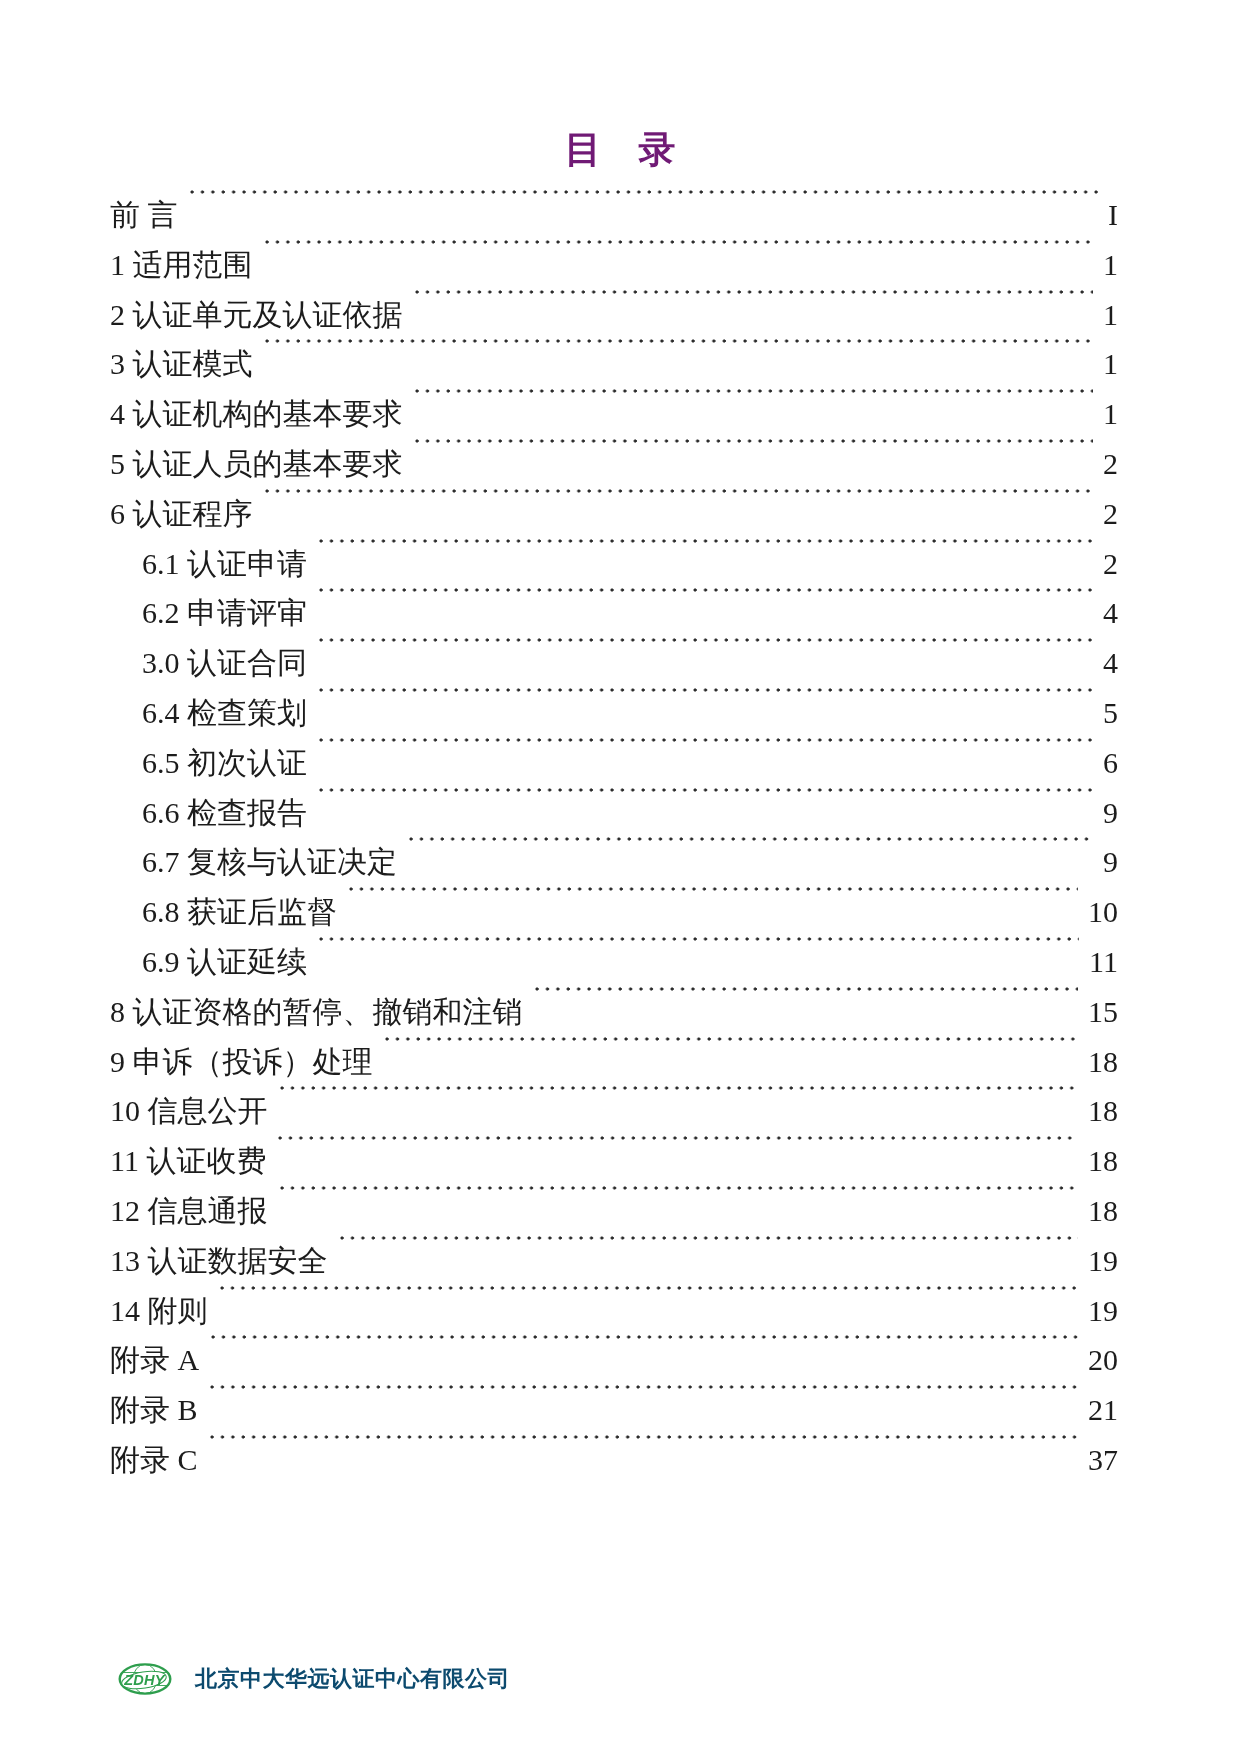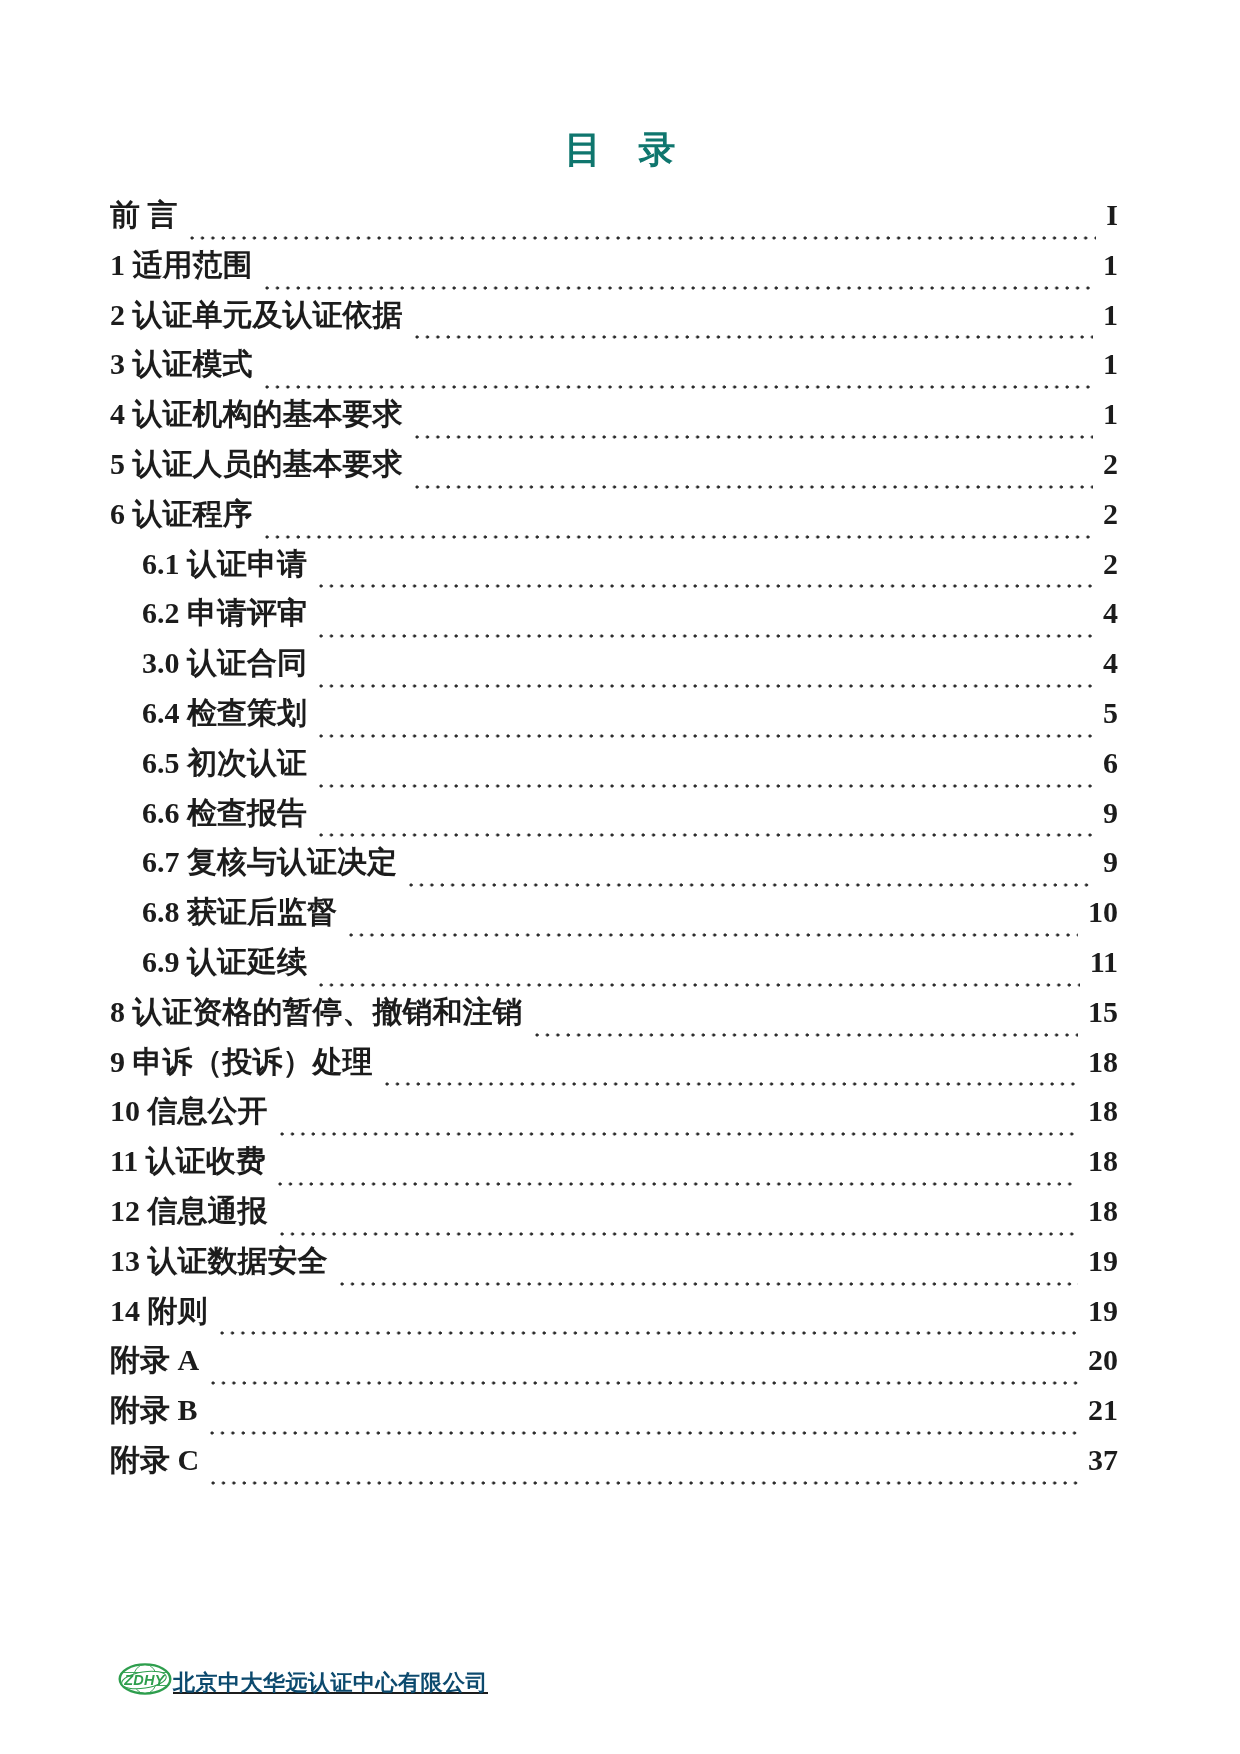--- a/index.html
+++ b/index.html
@@ -21,34 +21,33 @@
   .doc-title {
     position: absolute;
     top: 124px;
     left: 0;
     right: 0;
     height: 52px;
     line-height: 52px;
     text-align: center;
     font-size: 37px;
     font-weight: 700;
-    color: #0f766e;
+    color: #701a75;
   }
   .toc {
     position: absolute;
     top: 190px;
     left: 110px;
     width: 1008px;
   }
   .toc-row {
     display: flex;
-    align-items: flex-end;
+    align-items: flex-start;
     height: 49.8px;
     white-space: nowrap;
-    font-weight: bold;
   }
   .toc-row .toc-label,
   .toc-row .toc-page {
     line-height: 49.8px;
     font-size: 30px;
     color: #1c1c1c;
   }
   .toc-row.lvl2 {
     padding-left: 32px;
   }
@@ -64,22 +63,22 @@
   }
   .toc-page {
     flex: 0 0 auto;
     text-align: right;
   }
   .footer {
     position: absolute;
     left: 117px;
     top: 1660px;
     display: flex;
-    align-items: flex-end;
-    text-decoration: underline;
+    align-items: center;
+    gap: 22px;
   }
   .company-name {
     font-family: "Liberation Sans", "DejaVu Sans", sans-serif;
     font-weight: 700;
     font-size: 22px;
     letter-spacing: 0.5px;
     color: #0c4a6e;
   }
   .logo-svg {
     display: block;

